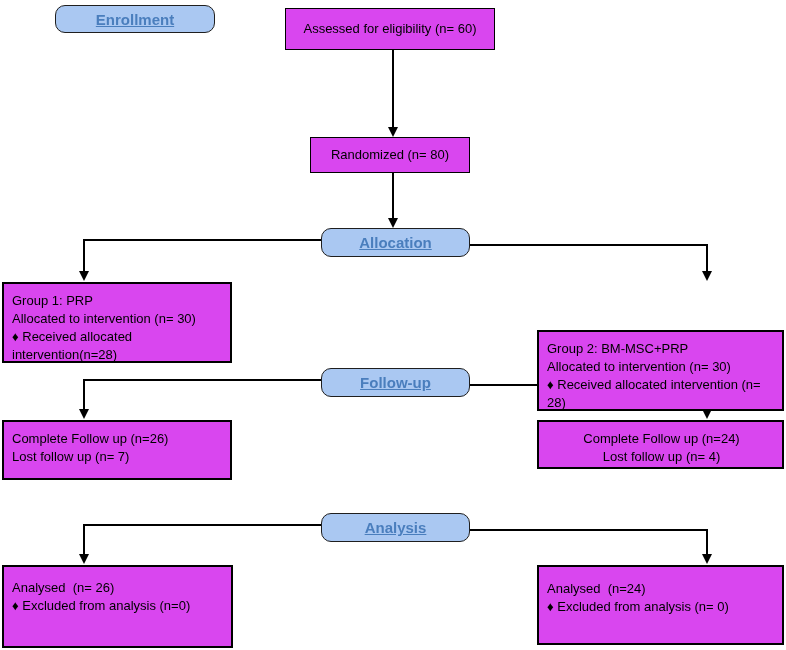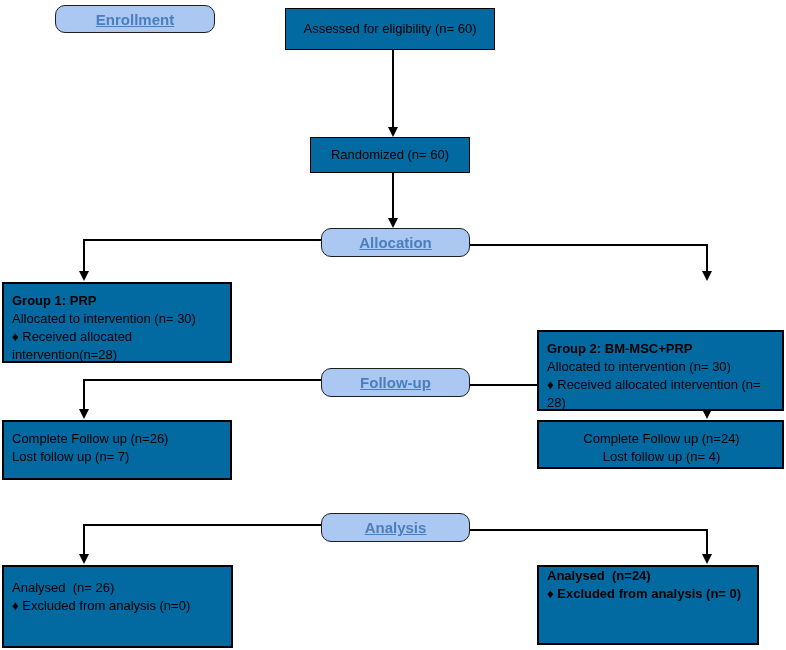--- a/index.html
+++ b/index.html
@@ -28,42 +28,42 @@
     align-items: center;
     justify-content: center;
     font-weight: bold;
     font-size: 15px;
     color: var(--badge-text);
     z-index: 3;
     text-decoration: underline;
   }
   .fbox {
     position: absolute;
-    background: #0369a1;
+    background: #d946ef;
     border: 1.5px solid var(--box-border);
     font-size: 13px;
     color: #000000;
     z-index: 2;
   }
   .fbox.thick { border-width: 2px; }
   .fbox.center {
     display: flex;
     align-items: center;
     justify-content: center;
     text-align: center;
   }
   .fbox.left-align {
     padding: 8px 6px 0 8px;
     text-align: left;
   }
   .bline {
     line-height: 18px;
     white-space: pre-wrap;
   }
-  .bline.bold { font-weight: bold; }
+  .bline.bold { font-weight: normal; }
   .vline, .hline {
     position: absolute;
     background: var(--line);
     z-index: 1;
   }
   .vline { width: 2px; }
   .hline { height: 2px; }
   .arrowhead {
     position: absolute;
     width: 0;
@@ -84,21 +84,21 @@
   </div>
 
   <div class="fbox center" style="left:285px; top:8px; width:210px; height:42px;">
     <span class="bline">Assessed for eligibility (n= 60)</span>
   </div>
 
   <div class="vline" style="left:392px; top:50px; height:79px;"></div>
   <div class="arrowhead" style="left:388px; top:127px;"></div>
 
   <div class="fbox center" style="left:310px; top:137px; width:160px; height:36px;">
-    <span class="bline">Randomized (n= 60)</span>
+    <span class="bline">Randomized (n= 80)</span>
   </div>
 
   <div class="vline" style="left:392px; top:173px; height:45px;"></div>
   <div class="arrowhead" style="left:388px; top:218px;"></div>
 
   <div class="badge" style="left:321px; top:228px; width:149px; height:29px;">
     <span>Allocation</span>
   </div>
 
   <div class="hline" style="left:83px; top:239px; width:240px;"></div>
@@ -153,18 +153,18 @@
 
   <div class="hline" style="left:468px; top:529px; width:240px;"></div>
   <div class="vline" style="left:706px; top:529px; height:26px;"></div>
   <div class="arrowhead" style="left:702px; top:554px;"></div>
 
   <div class="fbox thick left-align" style="left:2px; top:565px; width:231px; height:83px; padding-top:12px;">
     <div class="bline">Analysed  (n= 26)</div>
     <div class="bline">♦ Excluded from analysis (n=0)</div>
   </div>
 
-  <div class="fbox thick left-align" style="left:537px; top:565px; width:222px; height:80px; padding-top:0;font-weight:bold;">
+  <div class="fbox thick left-align" style="left:537px; top:565px; width:247px; height:80px; padding-top:13px;">
     <div class="bline">Analysed  (n=24)</div>
     <div class="bline">♦ Excluded from analysis (n= 0)</div>
   </div>
 
 </div>
 
 </body></html>

